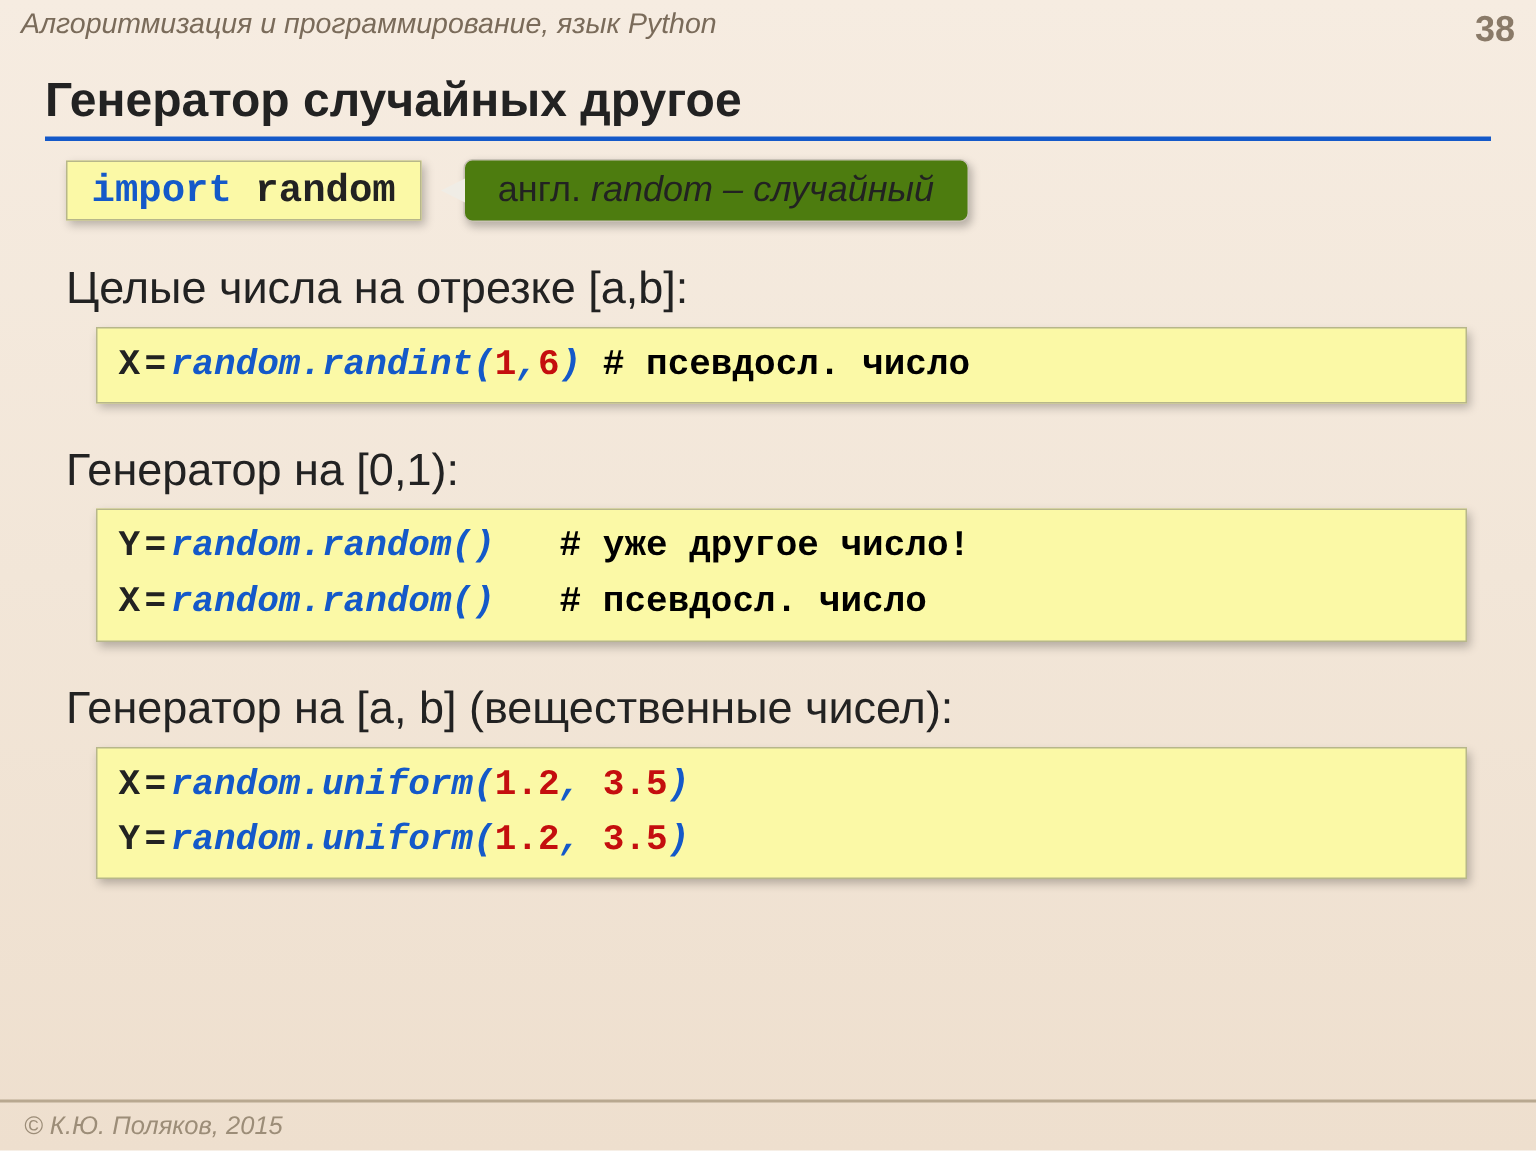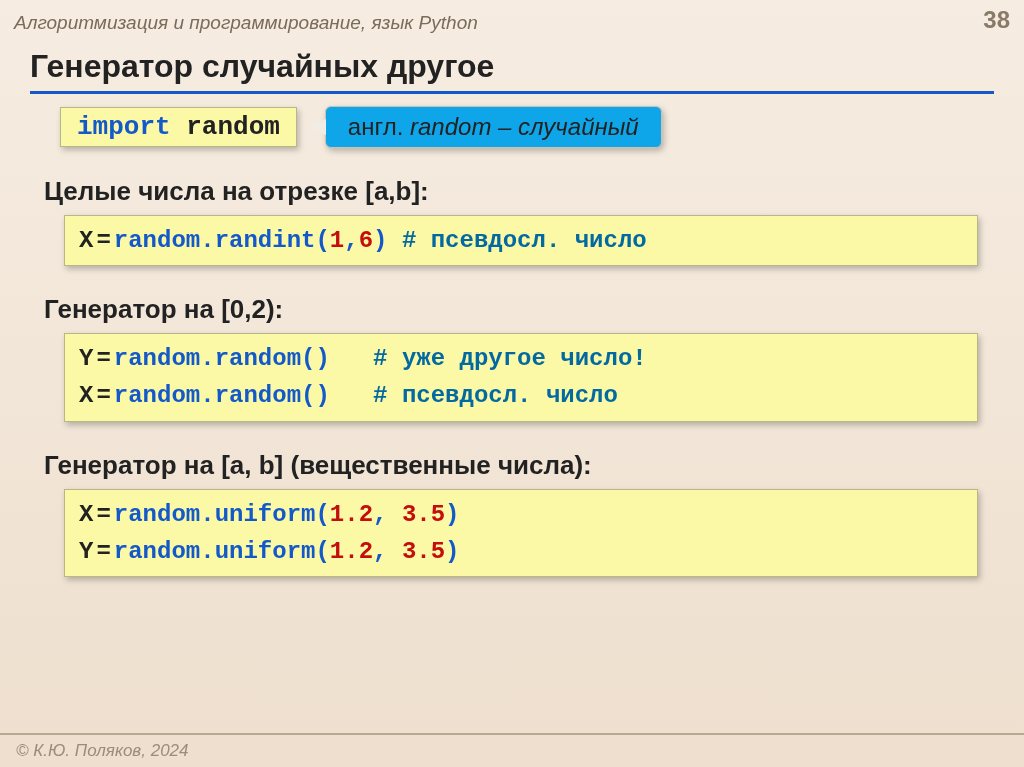--- a/index.html
+++ b/index.html
@@ -4,65 +4,65 @@
 <style>
   * { box-sizing: border-box; margin: 0; padding: 0; }
   html, body { width: 1024px; height: 767px; overflow: hidden; }
   body {
     background: linear-gradient(to bottom, #f6ece1 0%, #f2e6d8 50%, #eedfce 100%);
     font-family: Arial, Helvetica, sans-serif;
     color: #222;
     position: relative;
   }
   .header {
-    display: flex; justify-content: space-between; align-items: flex-end;
+    display: flex; justify-content: space-between; align-items: flex-start;
     padding: 6px 14px 0 14px; color: #7a6b5a; font-style: italic;
   }
   .header .breadcrumb { font-size: 19px; }
   .header .pagenum { font-size: 24px; font-weight: 700; font-style: normal; color: #8a7a68; }
   .title {
     font-size: 32px; font-weight: 700; margin: 14px 30px 0 30px;
     padding-bottom: 6px; border-bottom: 3px solid #1459c9;
   }
   .intro-row {
-    display: flex; align-items: center; gap: 28px; margin: 12px 30px 0 60px; text-align: center;
+    display: flex; align-items: center; gap: 28px; margin: 12px 30px 0 44px; text-align: center;
   }
   .box {
     background: #fbf9a6;
     border: 1px solid #b7b78a;
     box-shadow: 2px 3px 6px rgba(0,0,0,0.25);
     padding: 6px 14px;
   }
   .import-box {
     font-family: "Courier New", monospace; font-size: 26px; font-weight: 700;
     padding: 4px 16px;
   }
   .import-box .kw { color: #1459c9; }
   .note-bubble {
-    background: #0ea5e9;
+    background: #4d7c0f;
     border: 1px solid #c9c2b6; border-radius: 6px;
     box-shadow: 2px 3px 6px rgba(0,0,0,0.25);
     padding: 6px 22px; font-size: 24px; position: relative;
   }
   .note-bubble .ital { font-style: italic; }
   .note-bubble::before {
     content: ""; position: absolute; left: -16px; top: 50%; transform: translateY(-50%);
     border-style: solid; border-width: 8px 16px 8px 0; border-color: transparent #f0ede6 transparent transparent;
   }
   .section-label {
-    font-size: 26px; font-weight: 700; margin: 28px 30px 8px 44px;
+    font-size: 30px; font-weight: 400; margin: 28px 30px 8px 44px;
   }
   .code-box {
     margin: 0 46px 0 64px;
     font-family: "Courier New", monospace; font-size: 24px; font-weight: 700;
     line-height: 1.55;
   }
-  .code-box .fn { color: #1459c9; }
+  .code-box .fn { color: #1459c9; font-style: italic; }
   .code-box .num { color: #c40e0e; }
-  .code-box .cmt { color: #0369a1; }
+  .code-box .cmt { color: #000000; }
   .eq { display: inline-block; padding: 0 3px; }
   .footer {
     position: absolute; bottom: 0; left: 0; right: 0;
     border-top: 2px solid #b8a890;
     padding: 6px 16px; display: flex; justify-content: space-between;
     font-style: italic; color: #9c8d78; font-size: 17px;
   }
 </style>
 </head>
 <body>
@@ -85,37 +85,37 @@
 </div>
 
 <div class="section-label">Целые числа на отрезке [a,b]:</div>
 <div class="box code-box">
   <div>
     <span>X</span><span class="eq">=</span><span class="fn">random.randint(</span><span class="num">1</span><span class="fn">,</span><span class="num">6</span><span class="fn">)</span>
     <span> </span><span class="cmt"># псевдосл. число</span>
   </div>
 </div>
 
-<div class="section-label">Генератор на [0,2):</div>
+<div class="section-label">Генератор на [0,1):</div>
 <div class="box code-box">
   <div>
     <span>Y</span><span class="eq">=</span><span class="fn">random.random()</span><span>&nbsp;&nbsp;</span>
     <span> </span><span class="cmt"># уже другое число!</span>
   </div>
   <div>
     <span>X</span><span class="eq">=</span><span class="fn">random.random()</span><span>&nbsp;&nbsp;</span>
     <span> </span><span class="cmt"># псевдосл. число</span>
   </div>
 </div>
 
-<div class="section-label">Генератор на [a, b] (вещественные числа):</div>
+<div class="section-label">Генератор на [a, b] (вещественные чисел):</div>
 <div class="box code-box">
   <div>
     <span>X</span><span class="eq">=</span><span class="fn">random.uniform(</span><span class="num">1.2</span><span class="fn">, </span><span class="num">3.5</span><span class="fn">)</span>
   </div>
   <div>
     <span>Y</span><span class="eq">=</span><span class="fn">random.uniform(</span><span class="num">1.2</span><span class="fn">, </span><span class="num">3.5</span><span class="fn">)</span>
   </div>
 </div>
 
 <div class="footer">
-  <div>© К.Ю. Поляков, 2024</div>
+  <div>© К.Ю. Поляков, 2015</div>
 </div>
 
 </body></html>

